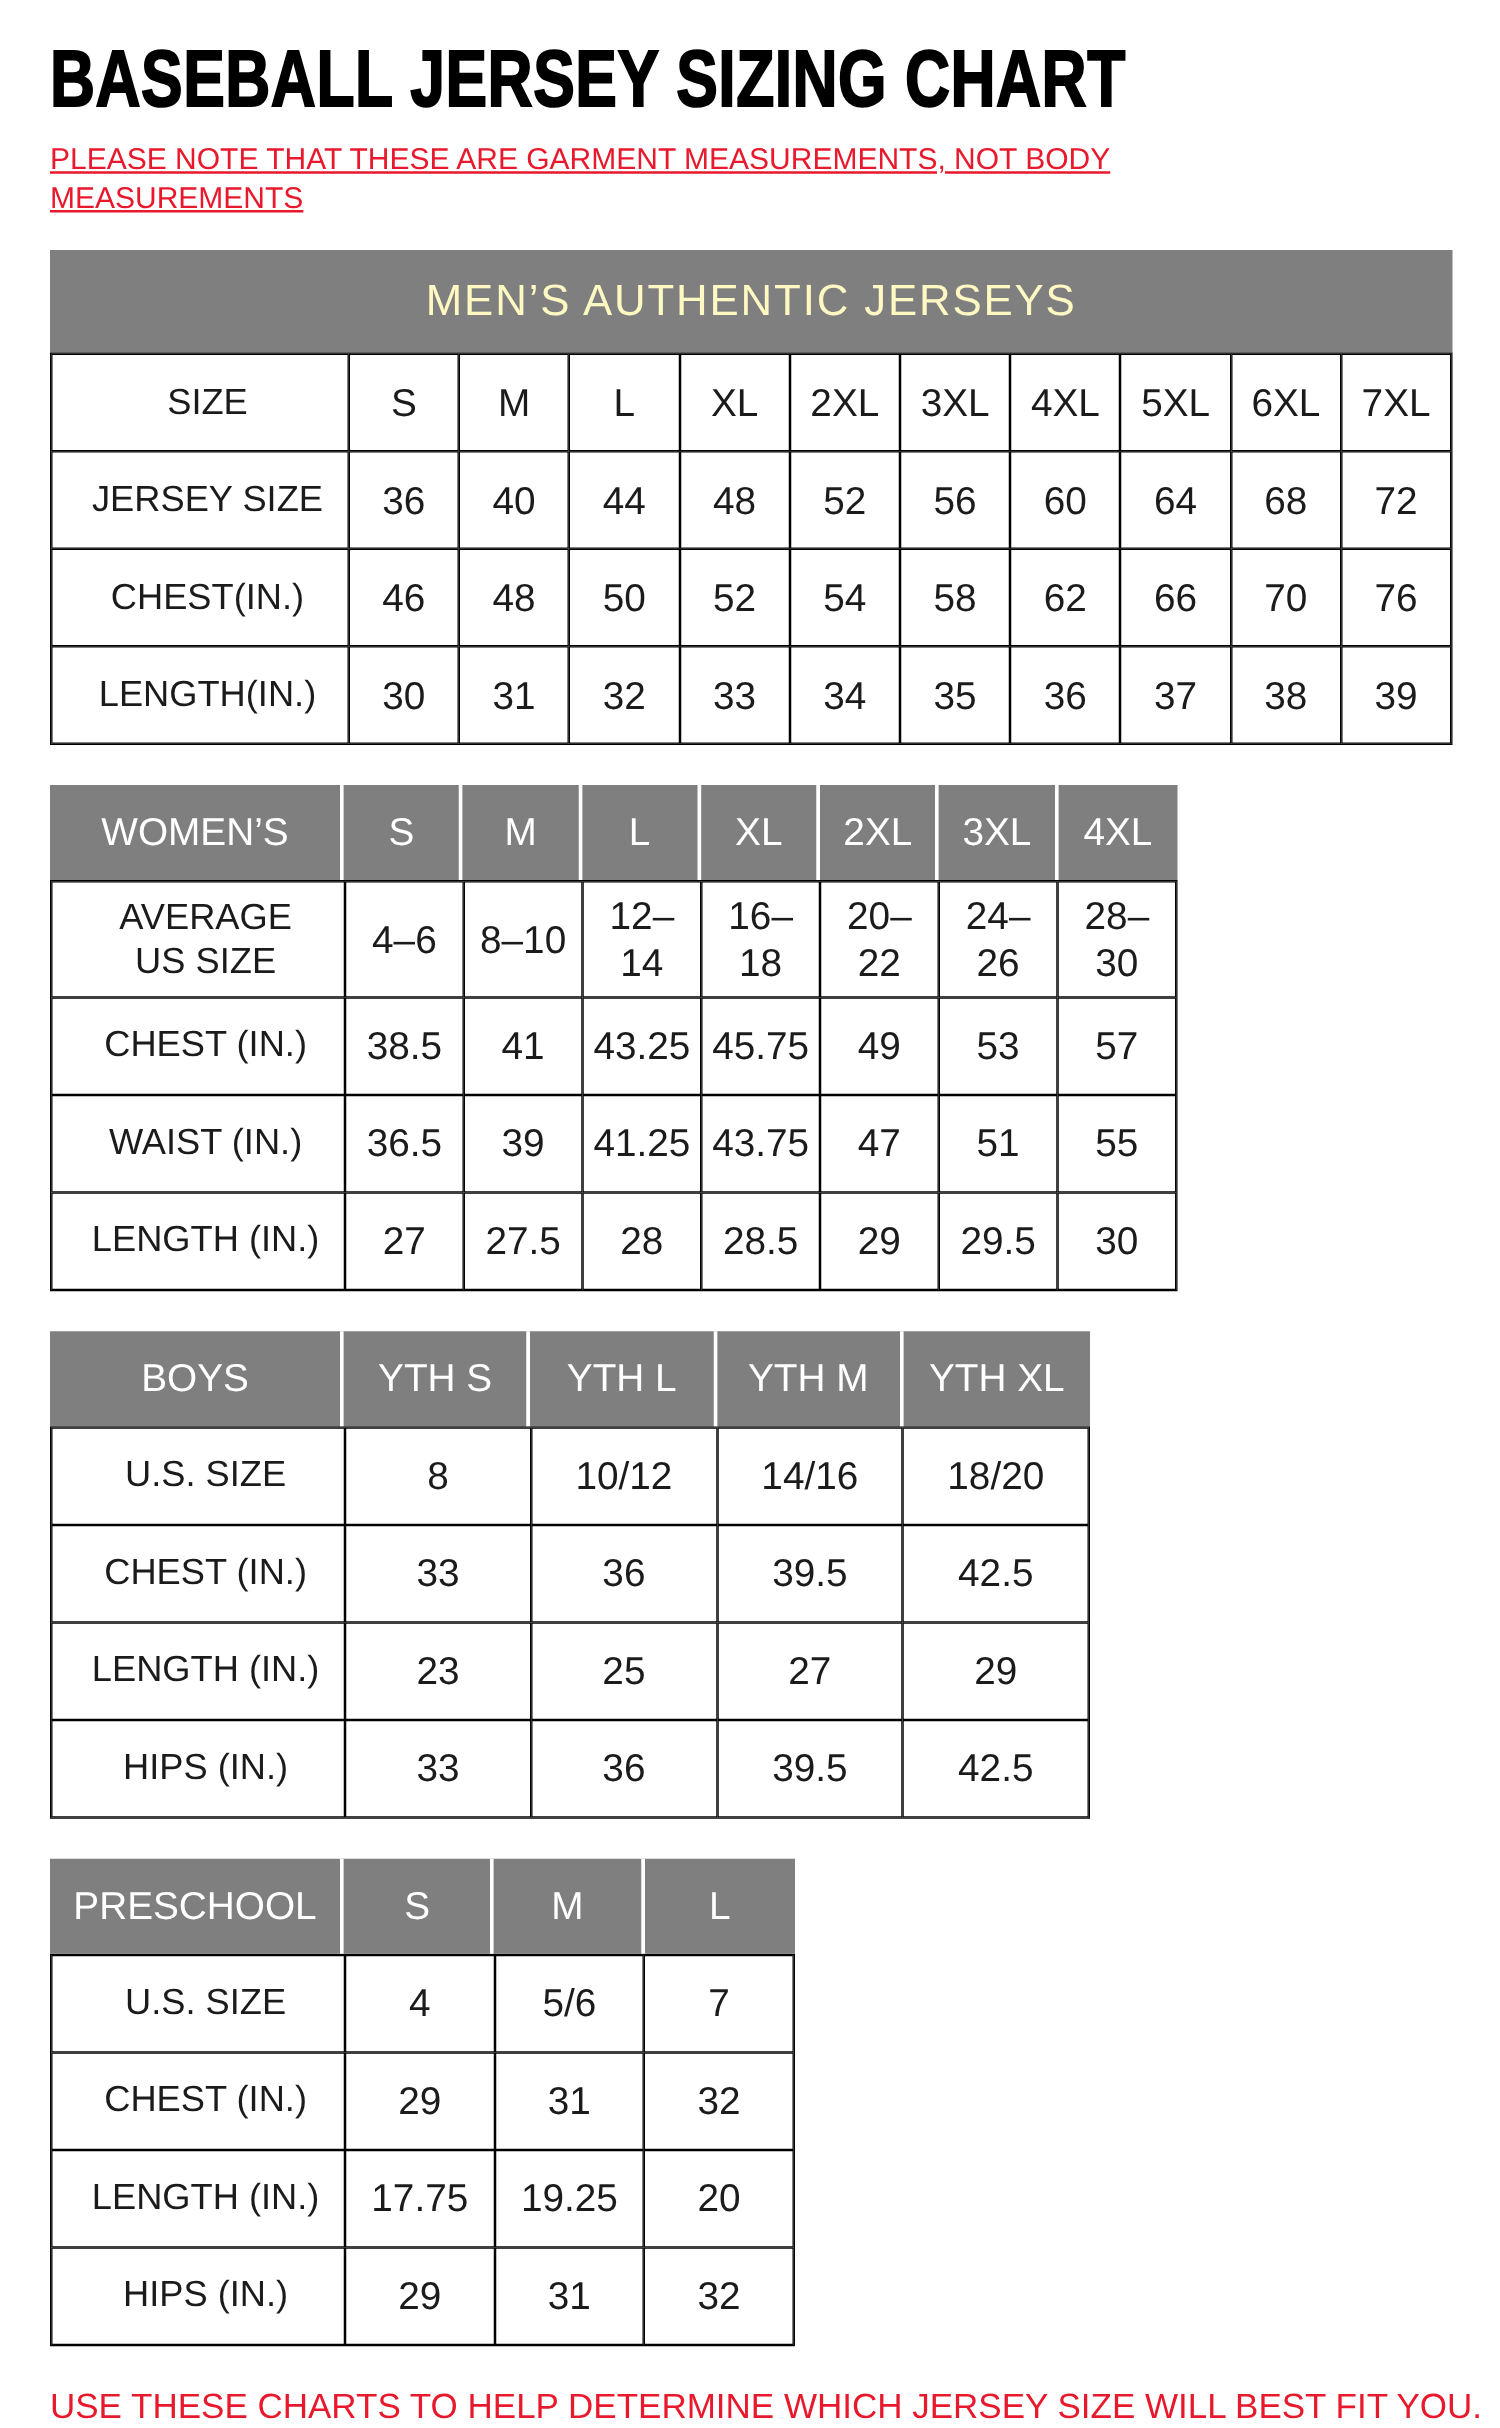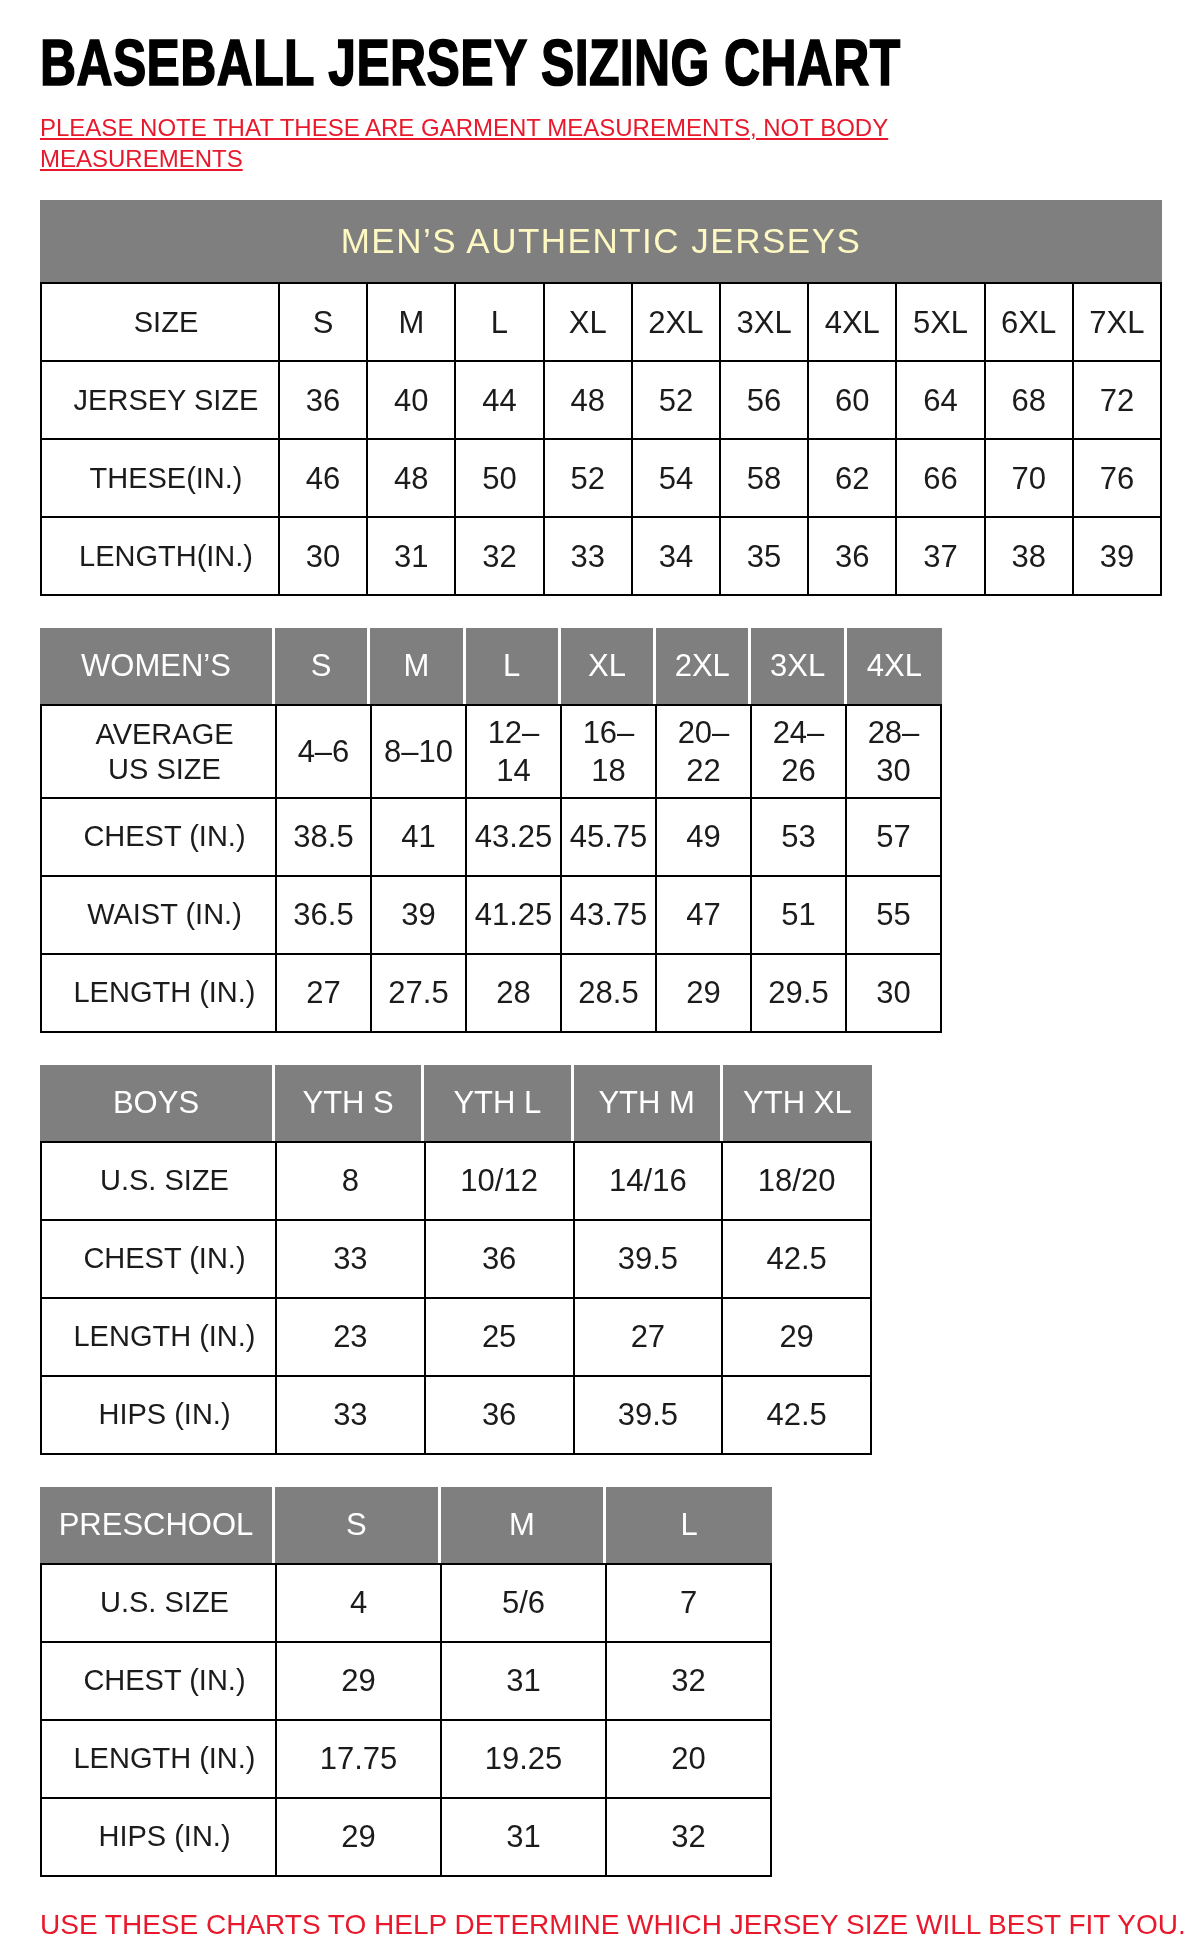--- a/index.html
+++ b/index.html
@@ -35,21 +35,21 @@
     line-height:1.3;
     max-width:1000px;
     margin-bottom:26px;
     text-decoration:underline;
   }
 
   .table{margin-bottom:32px;}
   .w-mens{width:1122px;}
   .w-womens{width:902px;}
   .w-boys{width:832px;}
-  .w-preschool{width:732px;}
+  .w-preschool{width:596px;}
 
   .banner{
     background:var(--header-gray);
     color:#fef9c3;
     height:82px;
     display:flex;align-items:center;justify-content:center;
     font-size:35px;
     letter-spacing:1.5px;
   }
 
@@ -118,21 +118,21 @@
         <div class="bcell">36</div>
         <div class="bcell">40</div>
         <div class="bcell">44</div>
         <div class="bcell">48</div>
         <div class="bcell">52</div>
         <div class="bcell">56</div>
         <div class="bcell">60</div>
         <div class="bcell">64</div>
         <div class="bcell">68</div>
         <div class="bcell">72</div>
-        <div class="bcell rlabel">THESE(IN.)</div>
+        <div class="bcell rlabel">CHEST(IN.)</div>
         <div class="bcell">46</div>
         <div class="bcell">48</div>
         <div class="bcell">50</div>
         <div class="bcell">52</div>
         <div class="bcell">54</div>
         <div class="bcell">58</div>
         <div class="bcell">62</div>
         <div class="bcell">66</div>
         <div class="bcell">70</div>
         <div class="bcell">76</div>

